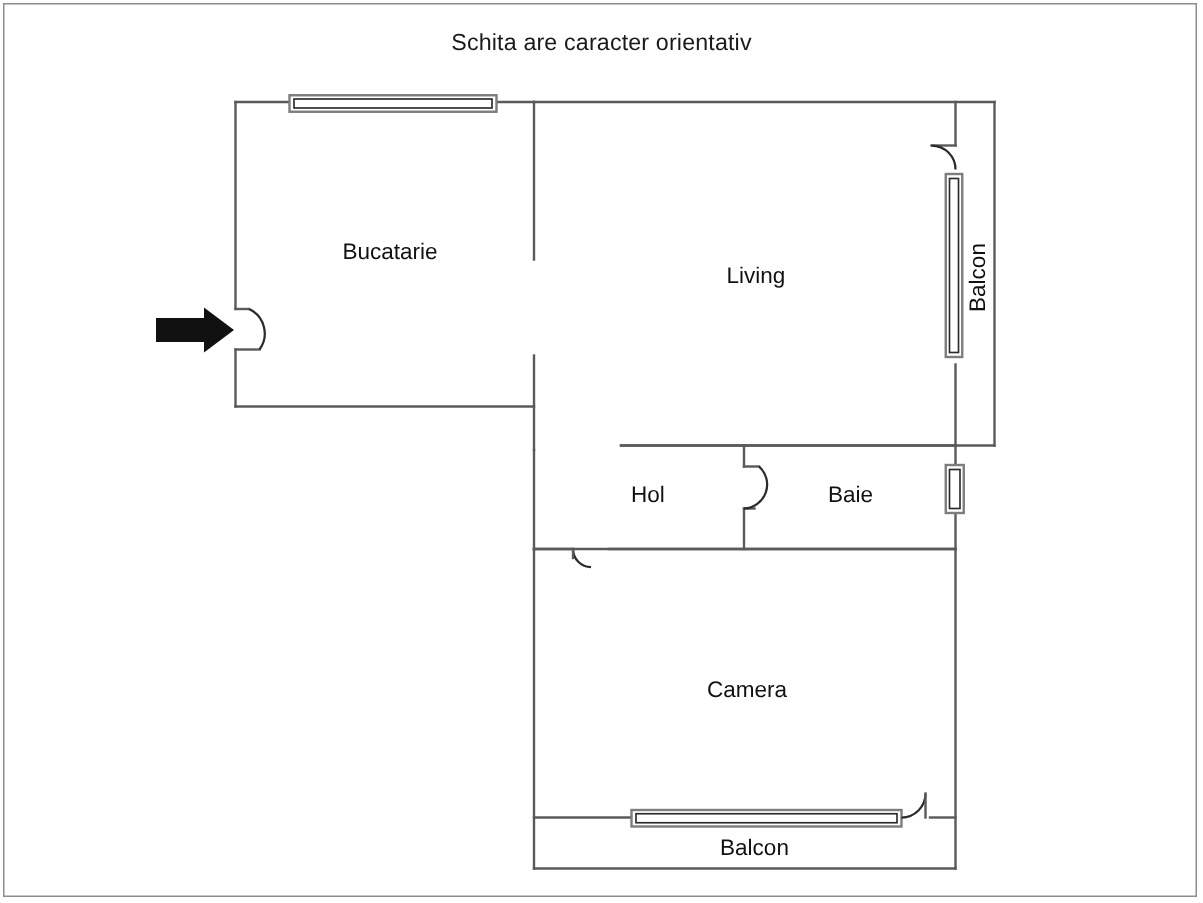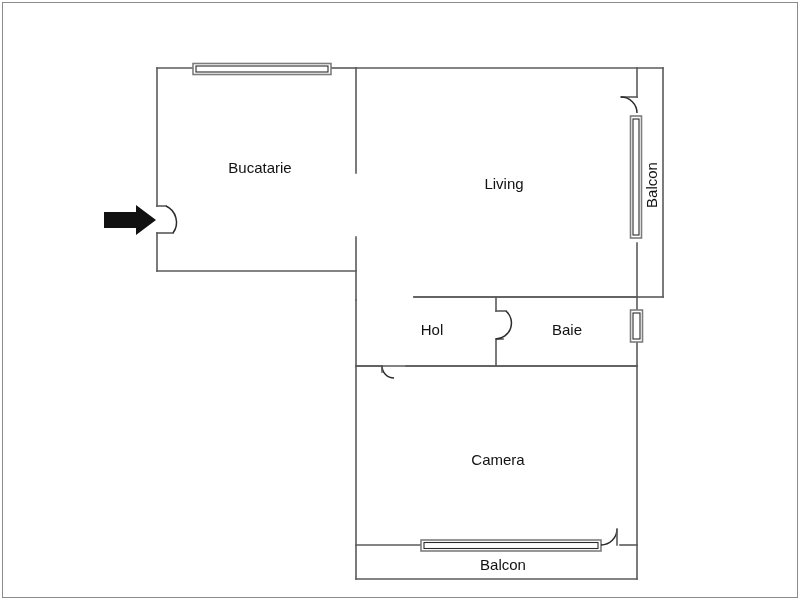--- a/index.html
+++ b/index.html
@@ -85,20 +85,21 @@
     dominant-baseline: middle;
   }
 </style>
 </head>
 <body>
 
 <div id="plan-frame">
 
   <div id="outer-border"></div>
 
+  <div id="plan-title">Schita are caracter orientativ</div>
 
   <svg id="plan-svg" width="802" height="602" viewBox="0 0 802 602">
 
     <g>
 
       <path class="wall" d="M 157 68 L 193 68"></path>
 
       <path class="wall" d="M 331 68 L 356 68"></path>
 
       <path class="wall" d="M 157 68 L 157 206"></path>

